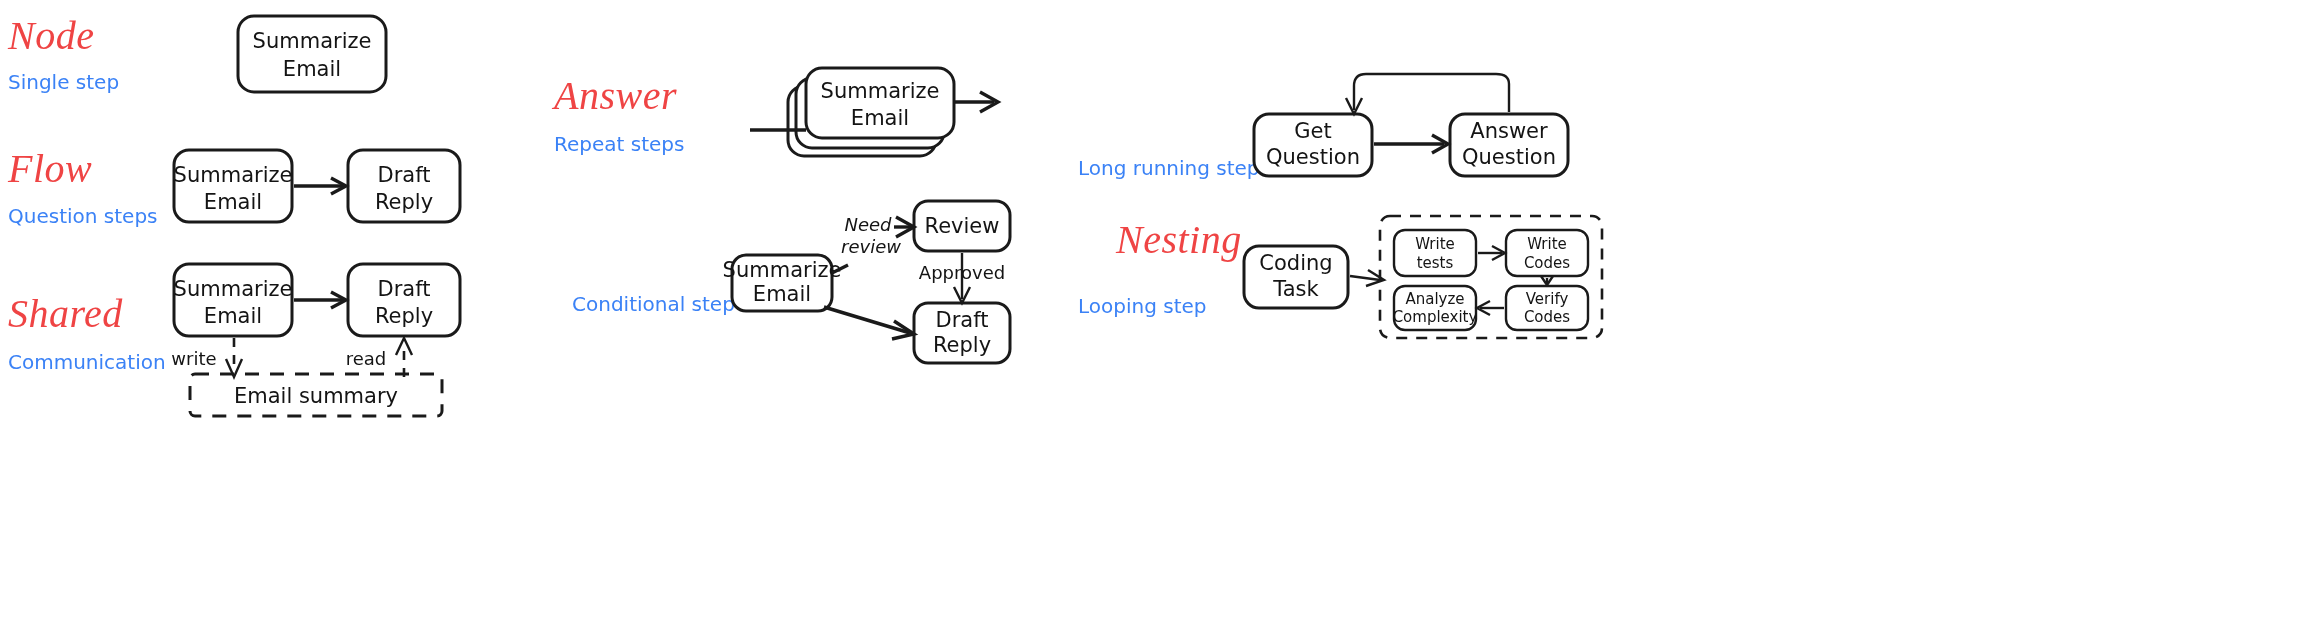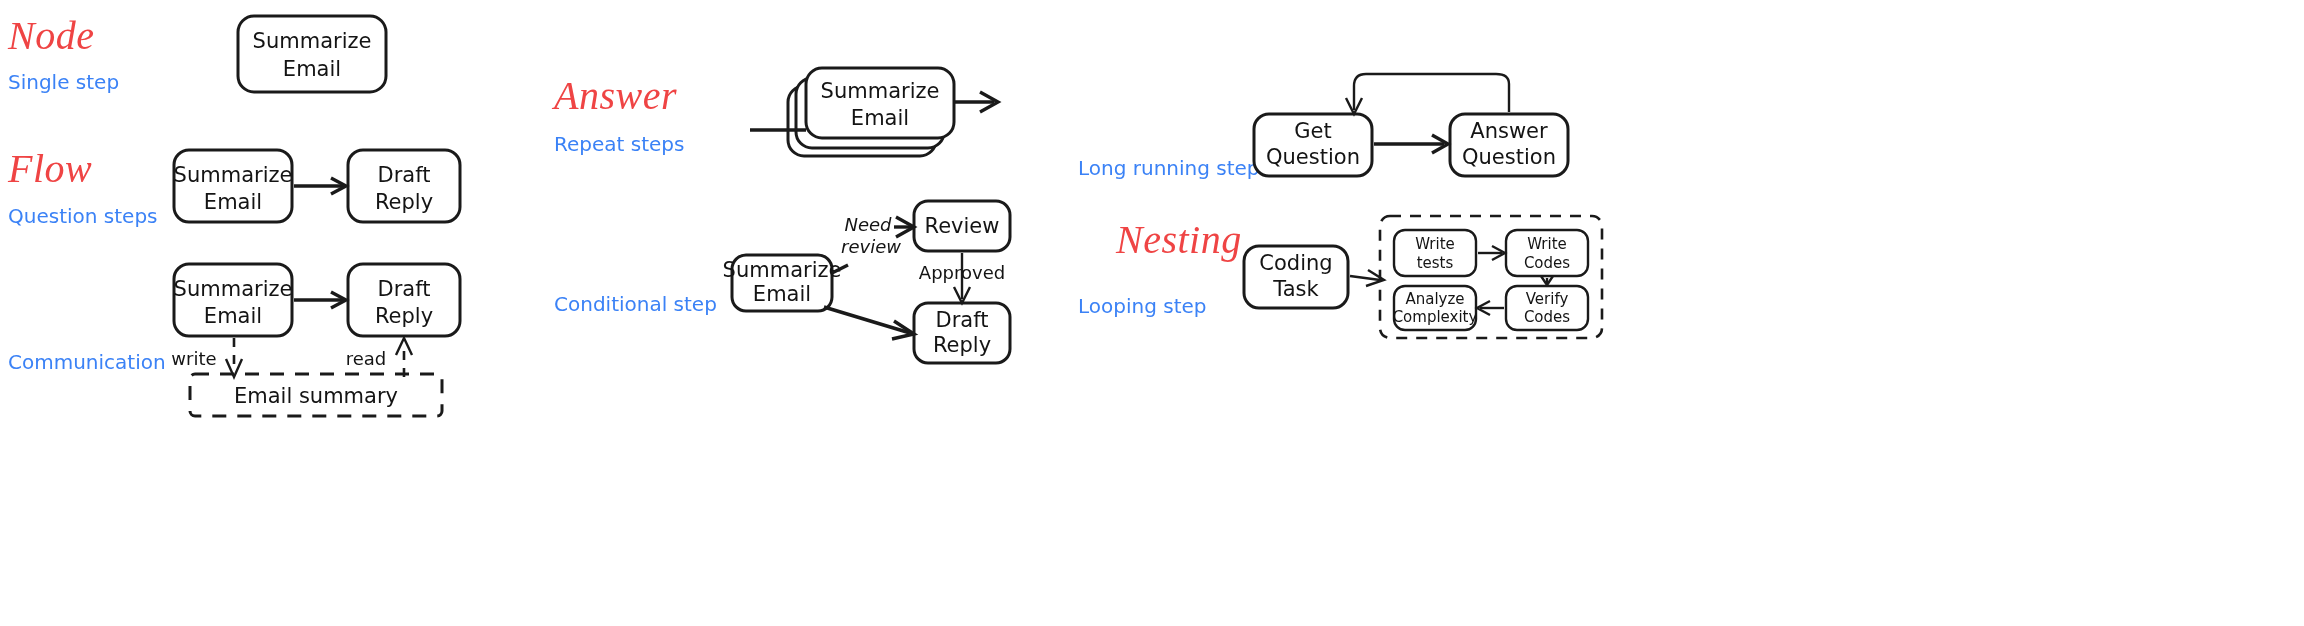--- a/index.html
+++ b/index.html
@@ -49,20 +49,21 @@
     <text class="nt" x="65" y="67">Email</text>
 
     <rect class="bx" x="180" y="8" width="112" height="72" rx="15" ry="15"></rect>
     <text class="nt" x="236" y="40">Draft</text>
     <text class="nt" x="236" y="67">Reply</text>
 
     <path class="ln" d="M126 44 L175 44"></path>
     <path class="ln" d="M163 36 L178 44 L163 52"></path>
   </svg>
 
+  <div class="sec-title" style="left:8px;top:290px;">Shared</div>
   <div class="sec-sub" style="left:8px;top:350px;text-align:right;">Communication</div>
 
   <svg style="left:168px;top:258px;" width="340" height="160">
     <rect class="bx" x="6" y="6" width="118" height="72" rx="15" ry="15"></rect>
     <text class="nt" x="65" y="38">Summarize</text>
     <text class="nt" x="65" y="65">Email</text>
 
     <rect class="bx" x="180" y="6" width="112" height="72" rx="15" ry="15"></rect>
     <text class="nt" x="236" y="38">Draft</text>
     <text class="nt" x="236" y="65">Reply</text>
@@ -92,21 +93,21 @@
     <rect class="bx" x="48" y="20" width="148" height="70" rx="16" ry="16"></rect>
     <rect class="bx" x="58" y="10" width="148" height="70" rx="16" ry="16"></rect>
     <text class="nt" x="132" y="40">Summarize</text>
     <text class="nt" x="132" y="67">Email</text>
 
     <path class="ln" d="M2 72 L58 72"></path>
     <path class="ln" d="M206 44 L246 44"></path>
     <path class="ln" d="M232 34 L250 44 L232 54"></path>
   </svg>
 
-  <div class="sec-sub" style="left:554px;top:292px;">Conditional step</div>
+  <div class="sec-sub" style="left:572px;top:292px;">Conditional step</div>
 
   <svg style="left:728px;top:195px;" width="300" height="175">
     <rect class="bx" x="4" y="60" width="100" height="56" rx="14" ry="14"></rect>
     <text class="nt" x="54" y="82">Summarize</text>
     <text class="nt" x="54" y="106">Email</text>
 
     <rect class="bx" x="186" y="6" width="96" height="50" rx="14" ry="14"></rect>
     <text class="nt" x="234" y="38">Review</text>
 
     <rect class="bx" x="186" y="108" width="96" height="60" rx="14" ry="14"></rect>

